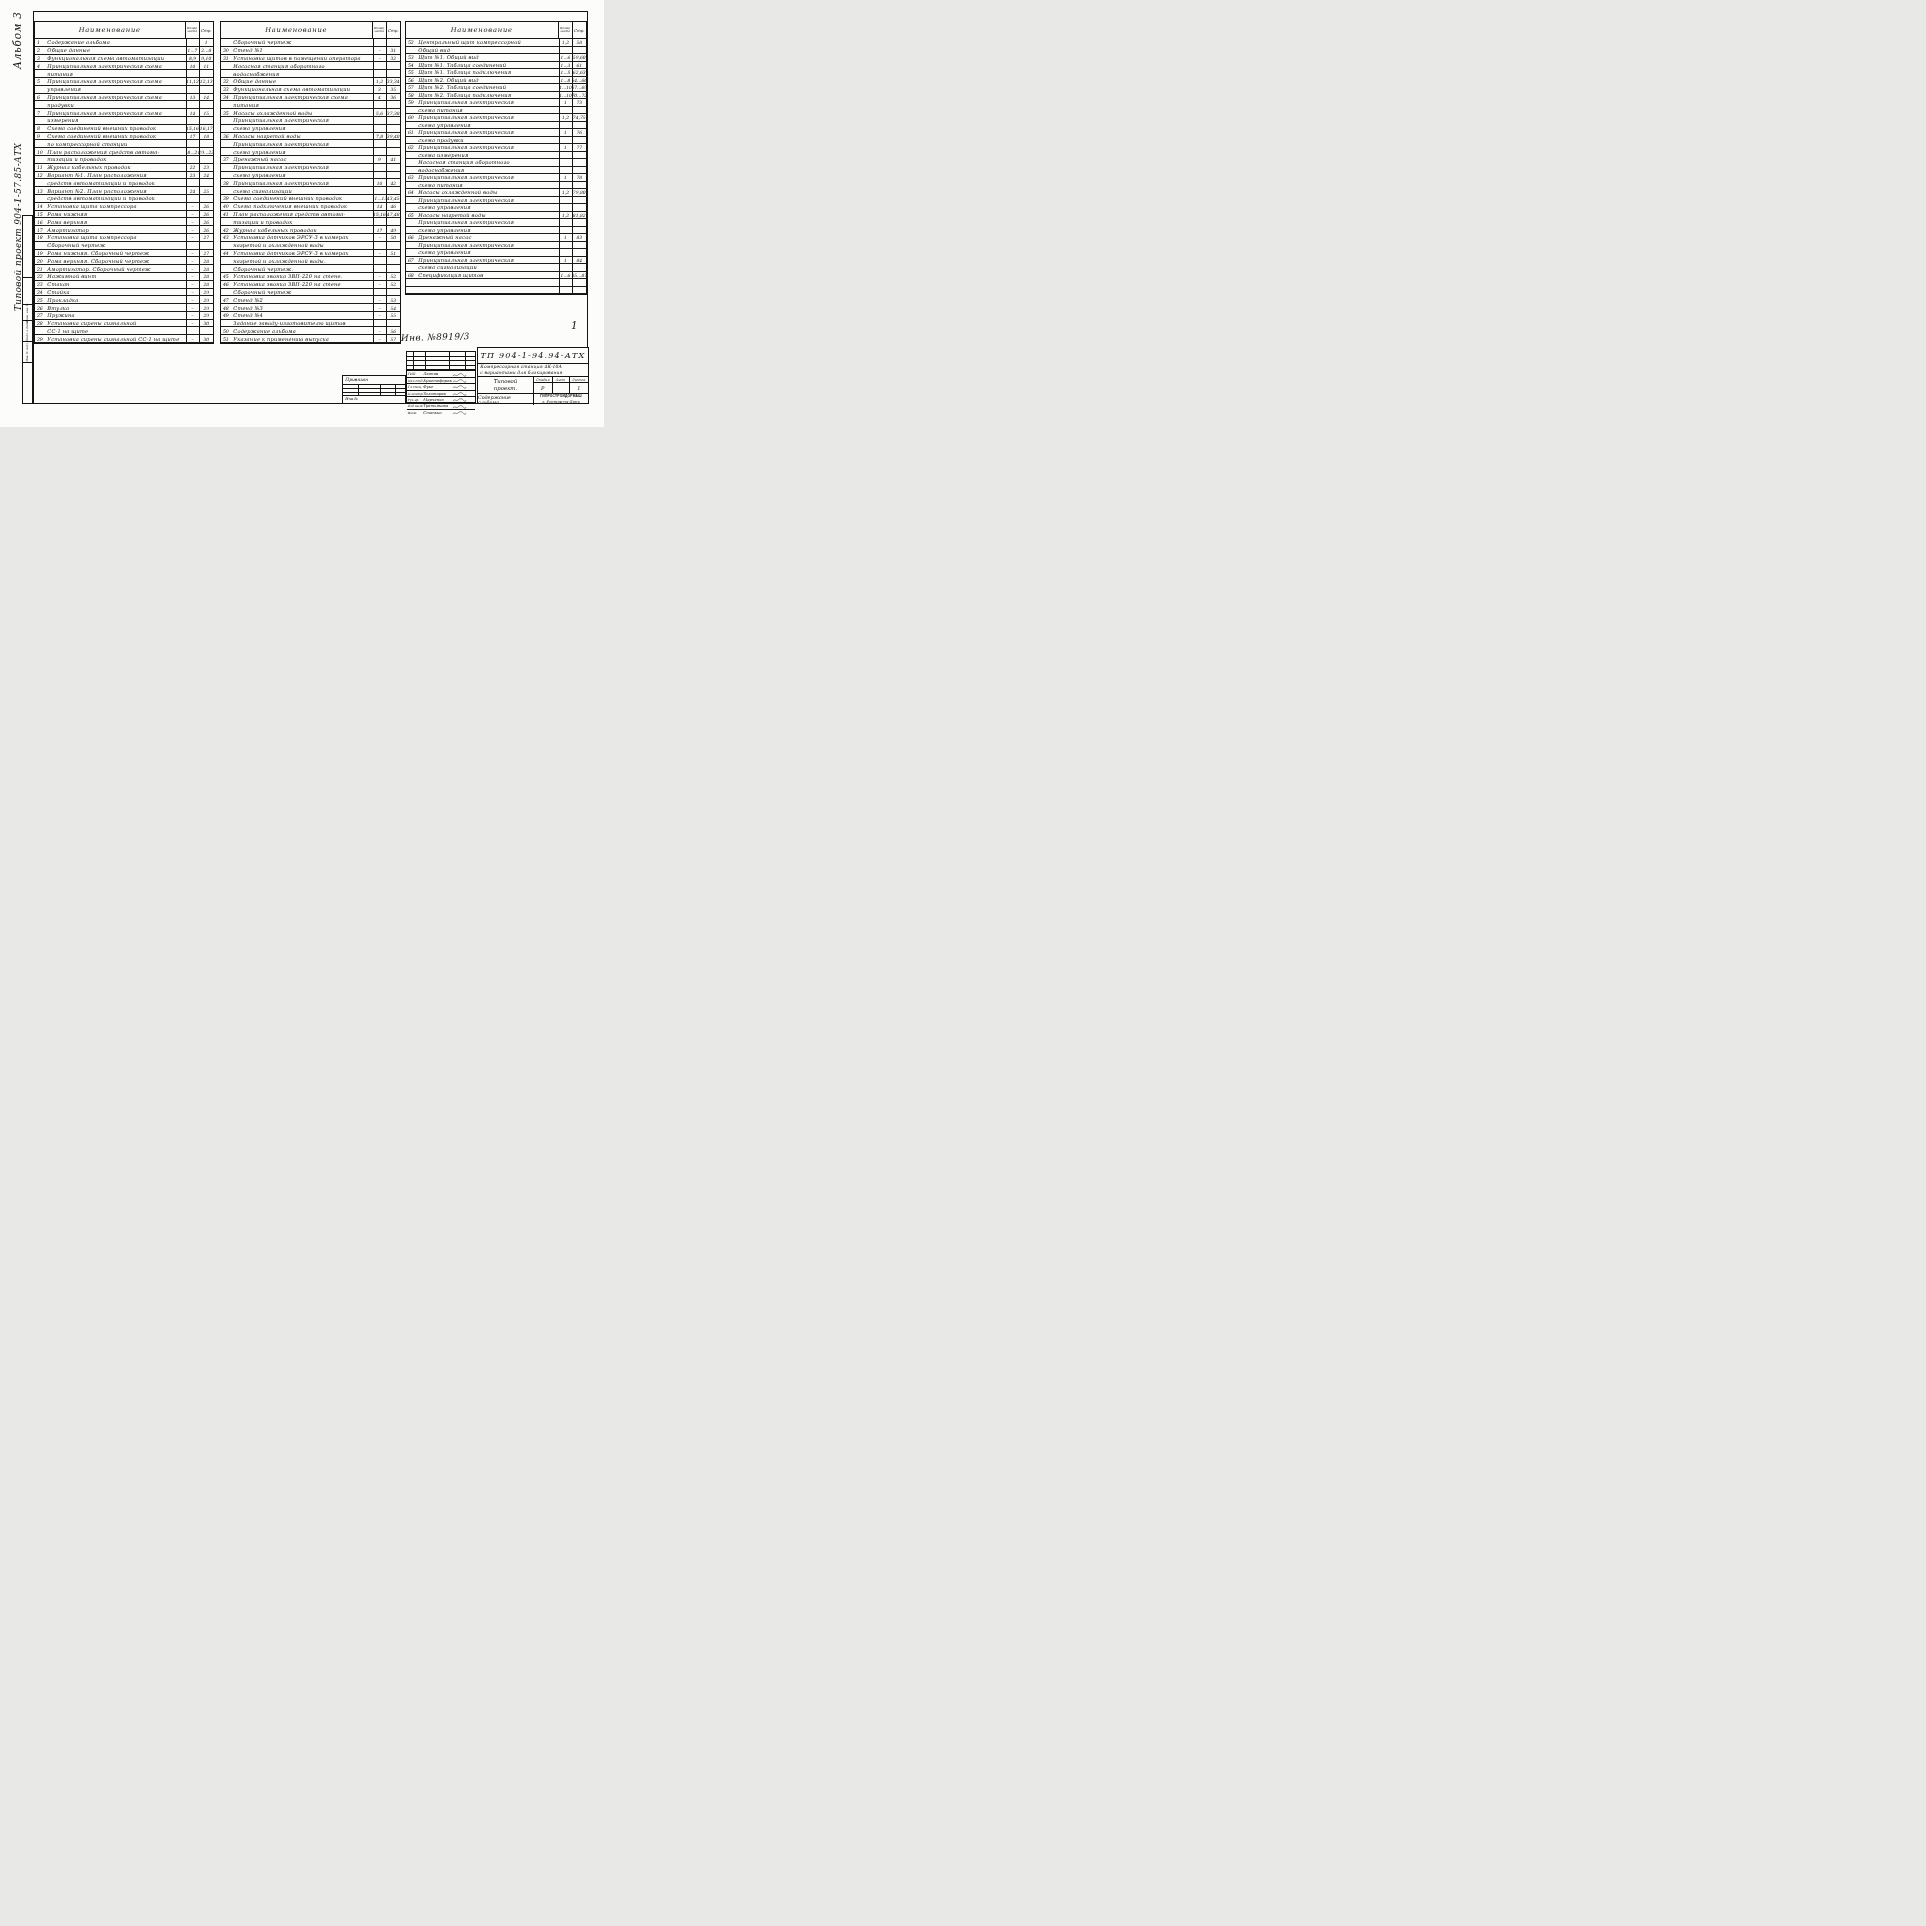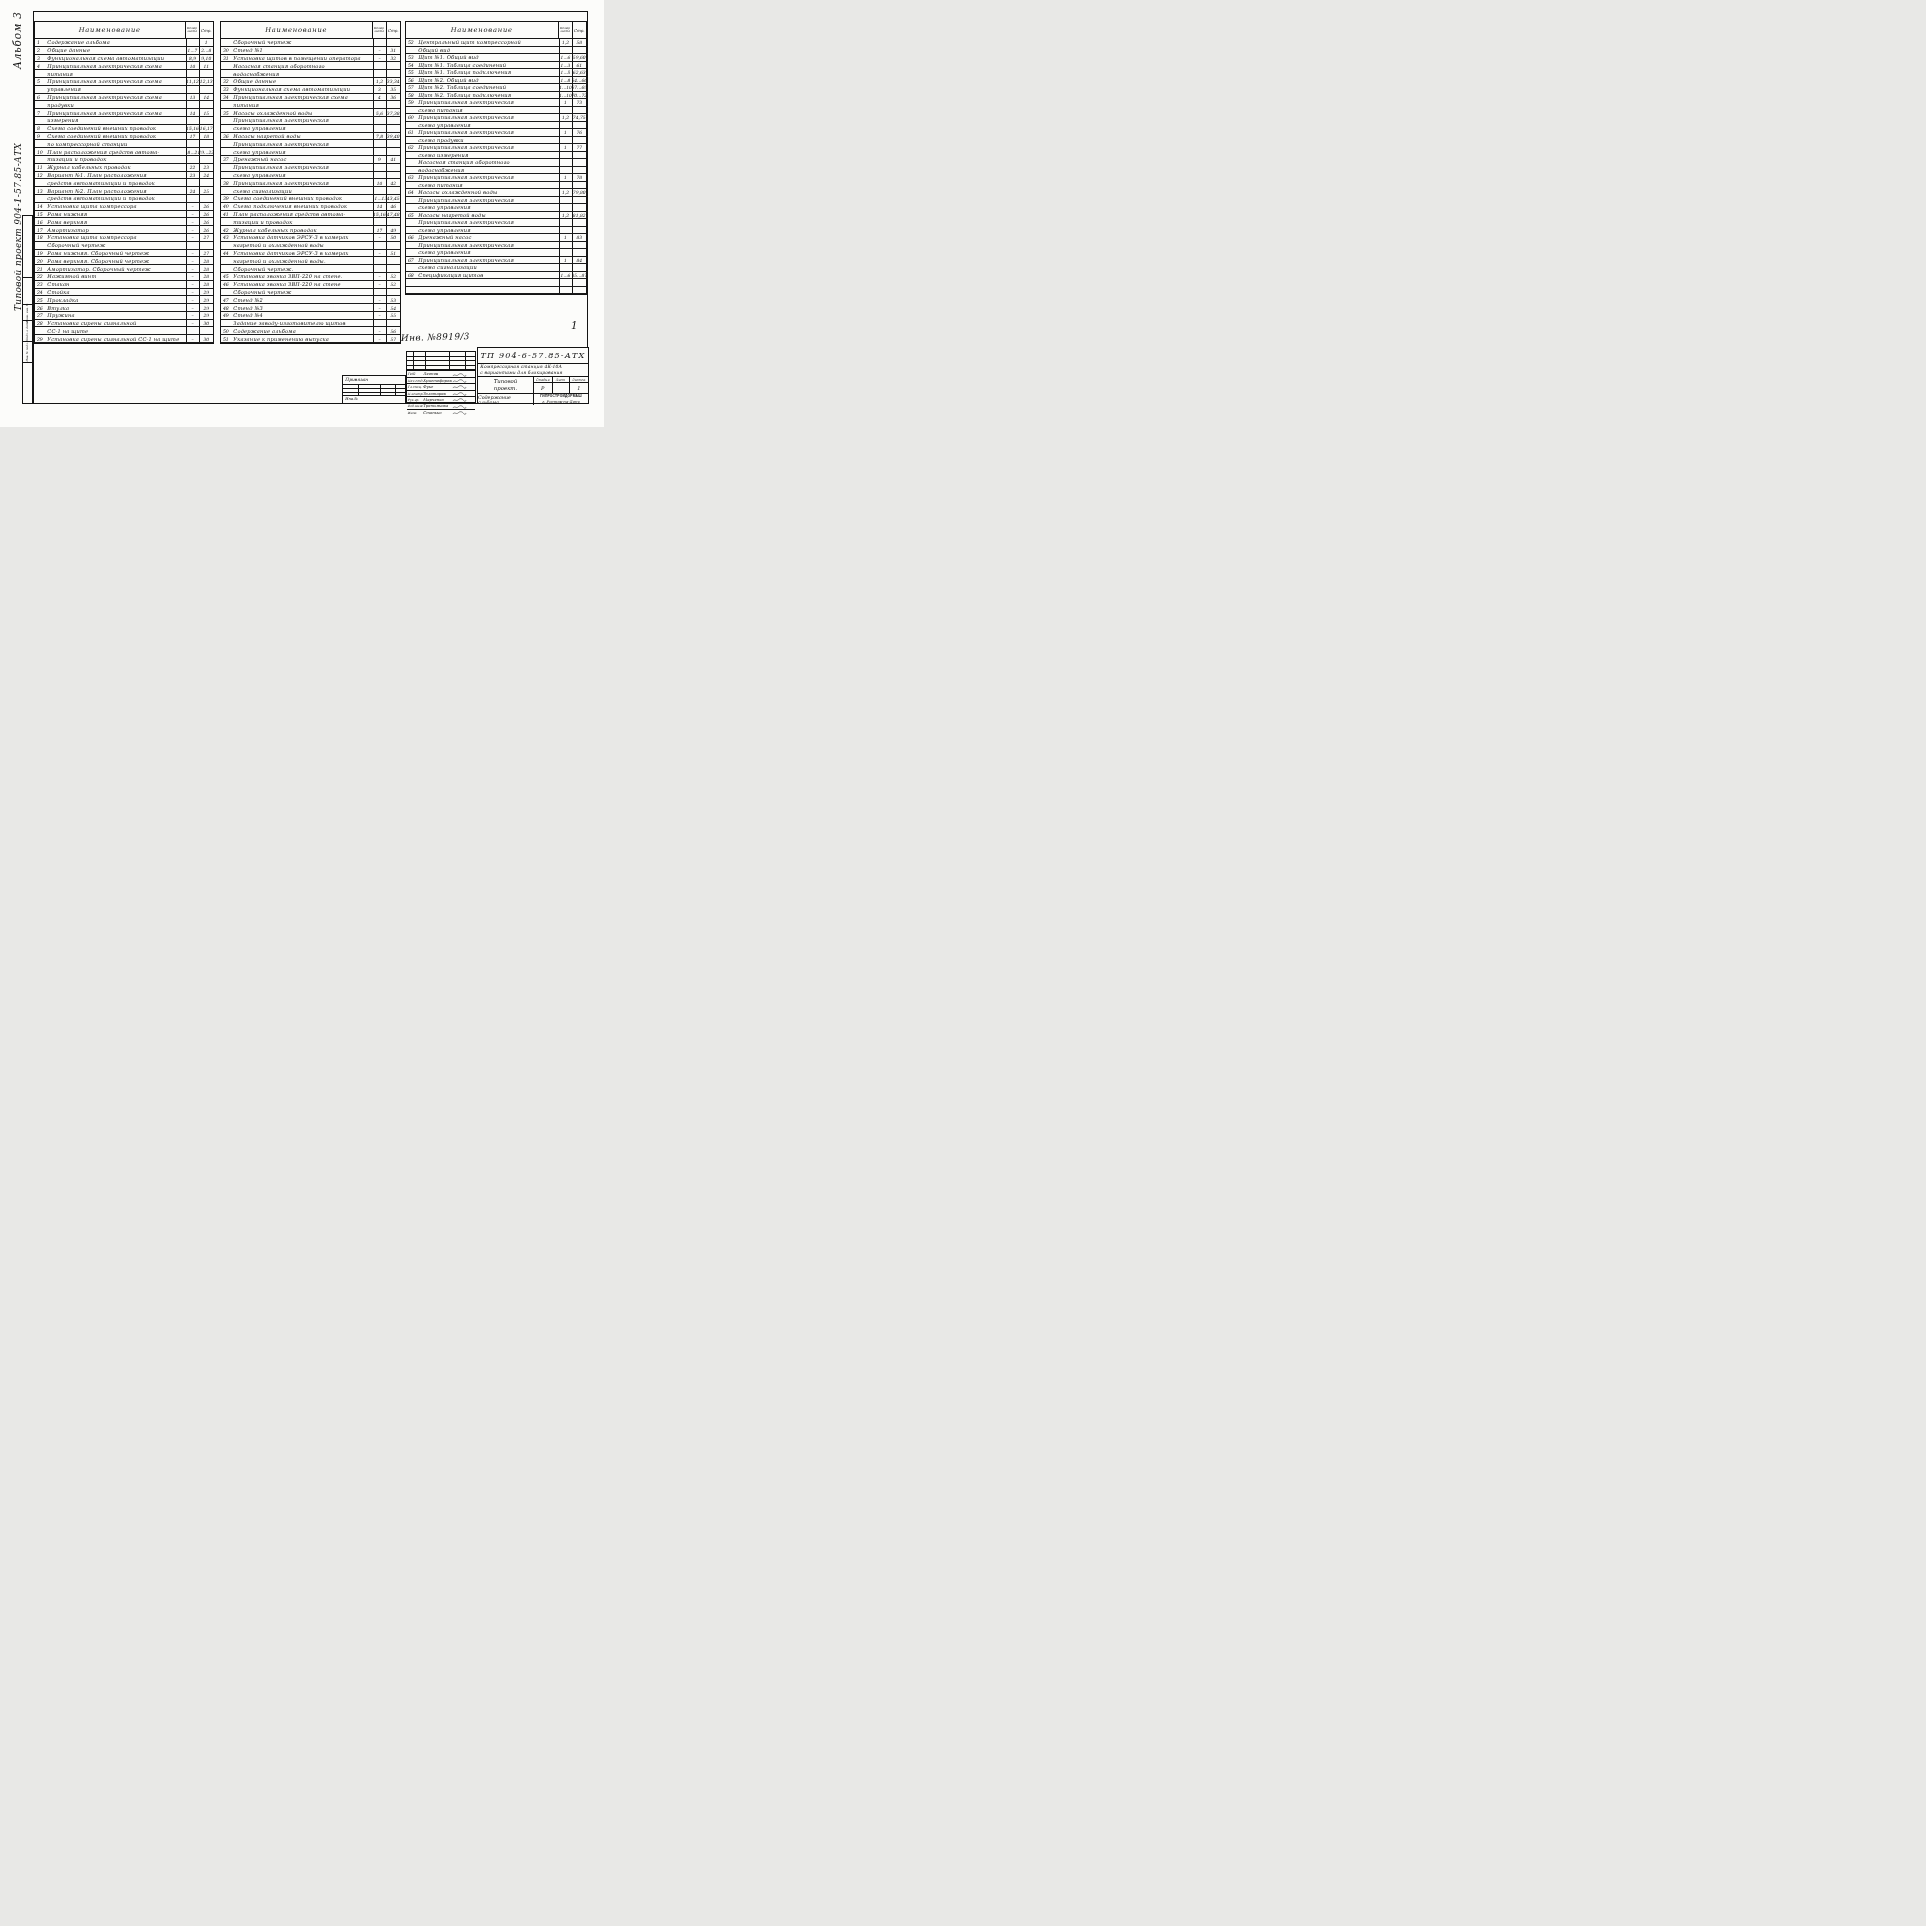--- a/index.html
+++ b/index.html
@@ -1170,21 +1170,21 @@
             <svg width="14.6" height="4.2" viewBox="0 0 38 11">
               <path d="M2 8 C7 1, 11 10, 16 5 S26 1, 31 7 S35 4, 37 6" fill="none" stroke="#191919" stroke-width="1.3"></path>
             </svg>
           </div>
           <div class="sr-date"></div>
         </div>
       </div>
   </div>
 
   <div class="tb-right">
-    <div class="tbr-code hw">ТП 904-6-57.85-АТХ</div>
+    <div class="tbr-code hw">ТП 904-1-94.94-АТХ</div>
     <div class="tbr-subject">
       <div class="hw">Компрессорная станция 4К-10А</div>
       <div class="hw">с вариантами для блокирования</div>
     </div>
     <div class="tbr-mid">
       <div class="tbr-type">
         <div class="hw">Типовой</div>
         <div class="hw">проект.</div>
       </div>
       <div class="tbr-stage">

